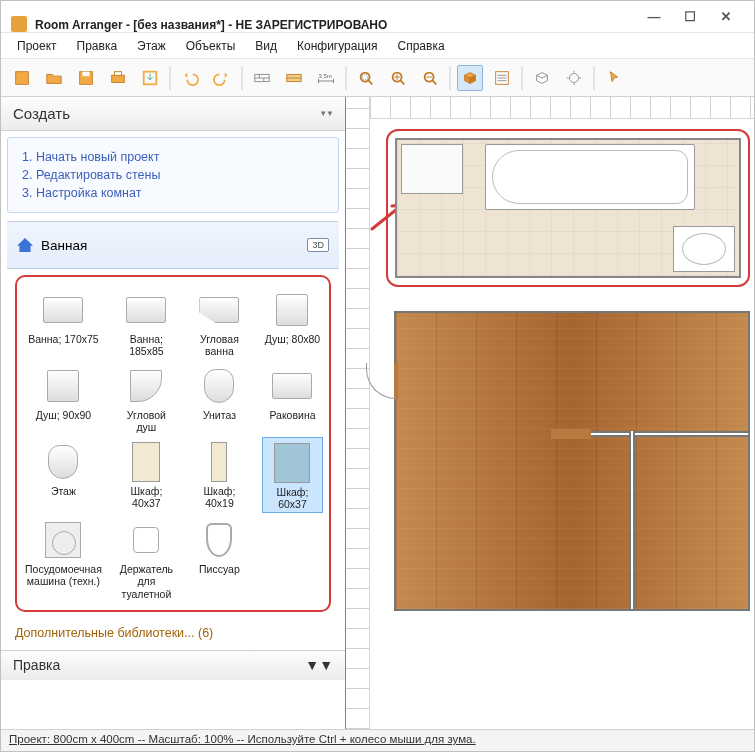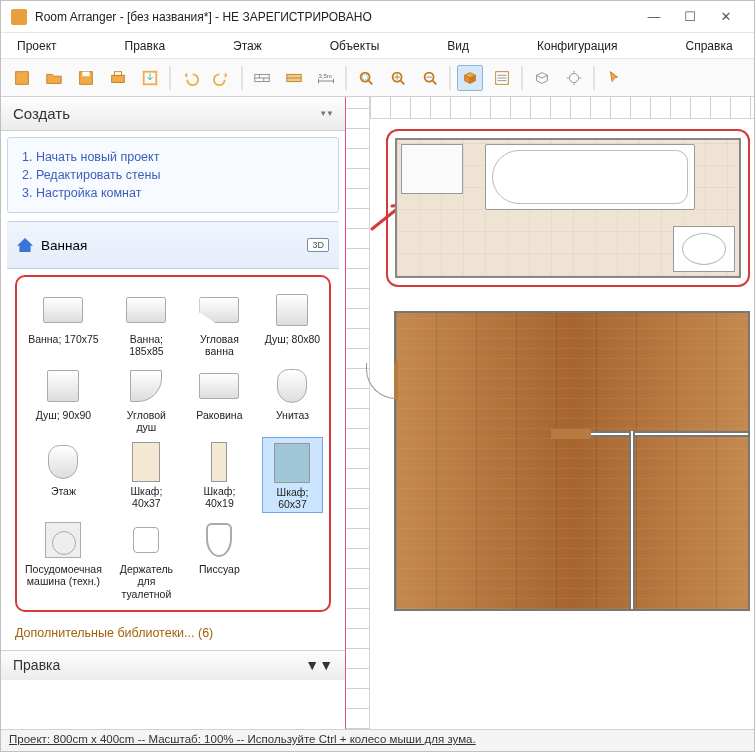--- a/index.html
+++ b/index.html
@@ -1,25 +1,25 @@
 <!DOCTYPE html>
 <html><head>
 <meta charset="utf-8">
 <style>
 * { box-sizing: border-box; margin: 0; padding: 0; font-family: "Segoe UI", Tahoma, sans-serif; }
 body { background: #fff; width: 755px; height: 752px; overflow: hidden; border: 1px solid #c0c0c0; position: relative; }
 
 
-.titlebar { height: 32px; display: flex; align-items: center; padding: 12px 10px; border-bottom: 1px solid #e5e5e5; }
+.titlebar { height: 32px; display: flex; align-items: flex-end; padding: 0 10px; border-bottom: 1px solid #e5e5e5; font-weight: bold; }
 .titlebar .app-icon { width: 16px; height: 16px; background: #e8a03c; border-radius: 2px; margin-right: 8px; }
 .titlebar .title { font-size: 12px; color: #222; flex: 1; }
 .titlebar .win-btn { width: 36px; height: 32px; display: flex; align-items: center; justify-content: center; font-size: 13px; color: #555; }
 
 
-.menubar { height: 26px; display: flex; align-items: center; padding: 0 6px; font-size: 12px; color: #222; border-bottom: 1px solid #e5e5e5; gap: 48px; }
+.menubar { height: 26px; display: flex; align-items: center; padding: 0 6px; font-size: 12px; color: #222; border-bottom: 1px solid #e5e5e5; }
 .menubar .menu-item { padding: 3px 10px; cursor: default; }
 
 
 .toolbar { height: 38px; display: flex; align-items: center; padding: 4px 8px; gap: 6px; border-bottom: 1px solid #d0d0d0; background: #fafafa; }
 .toolbar .tbtn { width: 26px; height: 26px; border: 1px solid transparent; border-radius: 2px; display: flex; align-items: center; justify-content: center; font-size: 15px; }
 .toolbar .tbtn.pressed { background: #d6e7f7; border-color: #8fb4db; }
 .toolbar .sep { width: 2px; height: 24px; background: #e3e3e3; }
 .tbtn svg { width: 18px; height: 18px; }
 
 
@@ -303,29 +303,29 @@
             <div class="lbl">Душ; 90x90</div>
           </div>
         <div class="cell">
             <div class="thumb">
               <div class="th-box sq" style="border-radius:0 0 24px 0"></div>
             </div>
             <div class="lbl">Угловой душ</div>
           </div>
         <div class="cell">
             <div class="thumb">
+              <div class="th-round"></div>
+            </div>
+            <div class="lbl">Унитаз</div>
+          </div>
+        <div class="cell">
+            <div class="thumb">
               <div class="th-box"></div>
             </div>
             <div class="lbl">Раковина</div>
-          </div>
-        <div class="cell">
-            <div class="thumb">
-              <div class="th-round"></div>
-            </div>
-            <div class="lbl">Унитаз</div>
           </div>
 
         <div class="cell">
             <div class="thumb">
               <div class="th-round"></div>
             </div>
             <div class="lbl">Этаж</div>
           </div>
         <div class="cell">
             <div class="thumb">

